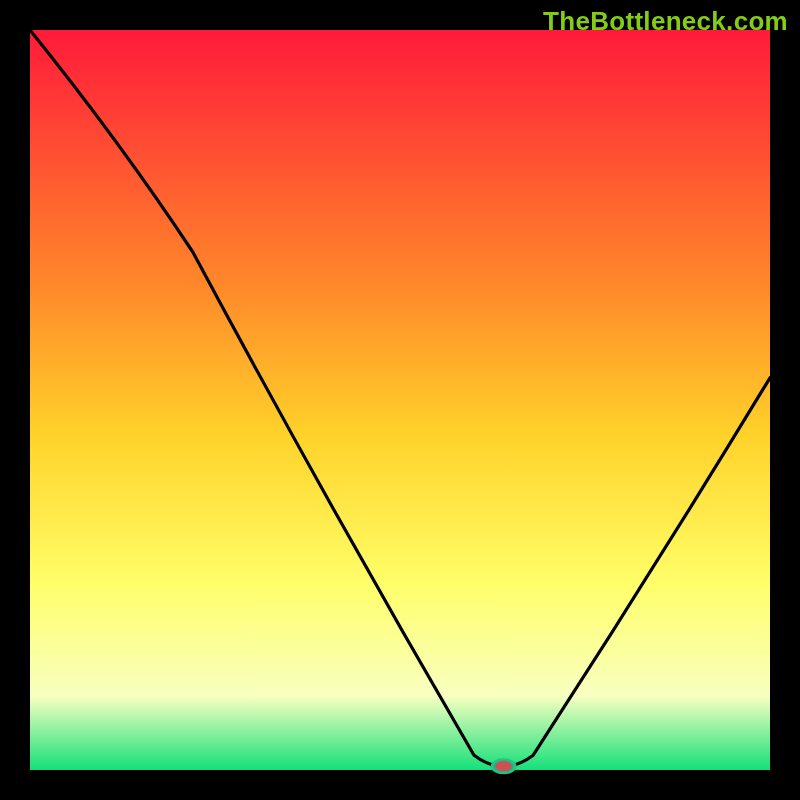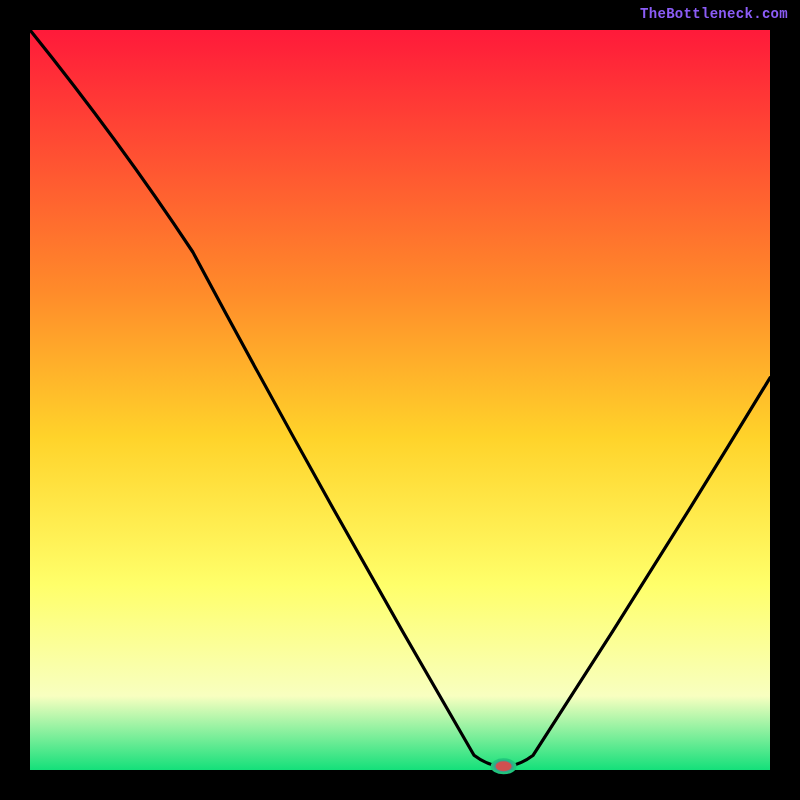--- a/index.html
+++ b/index.html
@@ -13,24 +13,24 @@
   .frame {
     position: relative;
     width: 800px;
     height: 800px;
     background: #000;
   }
   .watermark {
     position: absolute;
     top: 6px;
     right: 12px;
-    font-family: Liberation Mono, monospace;
-    font-size: 14px;
+    font-family: Liberation Sans, sans-serif;
+    font-size: 26px;
     font-weight: bold;
-    color: #8b5cf6;
+    color: #84cc16;
     letter-spacing: 0.3px;
   }
   svg {
     display: block;
   }
 </style>
 </head>
 <body>
 <div class="frame">
 

